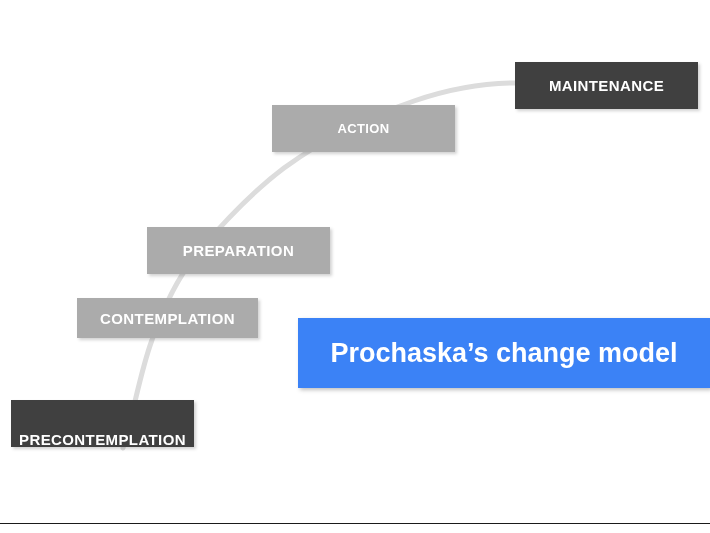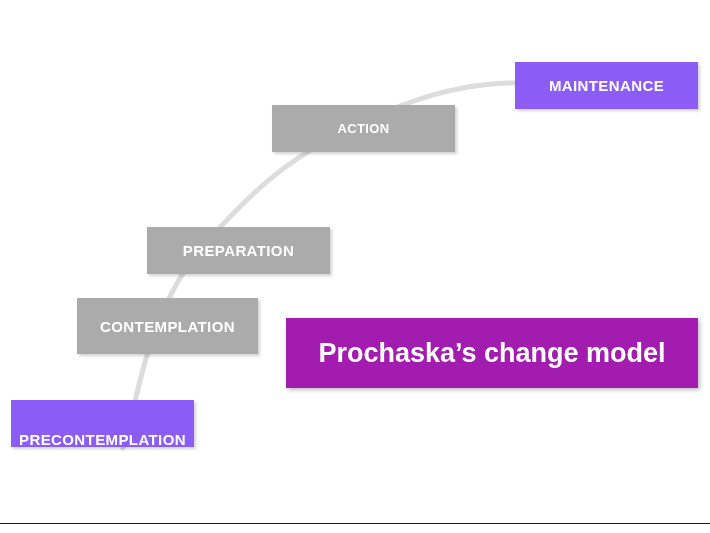--- a/index.html
+++ b/index.html
@@ -40,55 +40,55 @@
     font-weight: bold;
     letter-spacing: 0.4px;
     white-space: nowrap;
     box-shadow: 2px 2px 3px rgba(0,0,0,0.18);
   }
   .stage-box .stage-label {
     display: block;
     line-height: 1;
   }
   .stage-grey  { background: #ababab; }
-  .stage-blue  { background: #8b5cf6; }
+  .stage-blue  { background: #404040; }
 
   
   #box-precontemplation {
     left: 11px;  top: 400px;  width: 183px; height: 47px;
     font-size: 15px;
     align-items: flex-end;
   }
   #box-contemplation {
-    left: 77px;  top: 298px;  width: 181px; height: 56px;
+    left: 77px;  top: 298px;  width: 181px; height: 40px;
     font-size: 15px;
   }
   #box-preparation {
     left: 147px; top: 198px;  width: 183px; height: 47px;
     font-size: 15px;
     margin-top: 29px;
   }
   #box-action {
     left: 272px; top: 105px;  width: 183px; height: 47px;
     font-size: 13px;
   }
   #box-maintenance {
     left: 515px; top: 62px;   width: 183px; height: 47px;
     font-size: 15px;
   }
 
   
   #title-plate {
     position: absolute;
-    left: 286px;
+    left: 298px;
     top: 318px;
     width: 412px;
     height: 70px;
     z-index: 3;
-    background: #a21caf;
+    background: #3b82f6;
     display: flex;
     align-items: center;
     justify-content: center;
     box-sizing: border-box;
     box-shadow: 2px 2px 4px rgba(0,0,0,0.25);
   }
   #title-plate .title-text {
     color: #ffffff;
     font-size: 27px;
     font-weight: bold;

